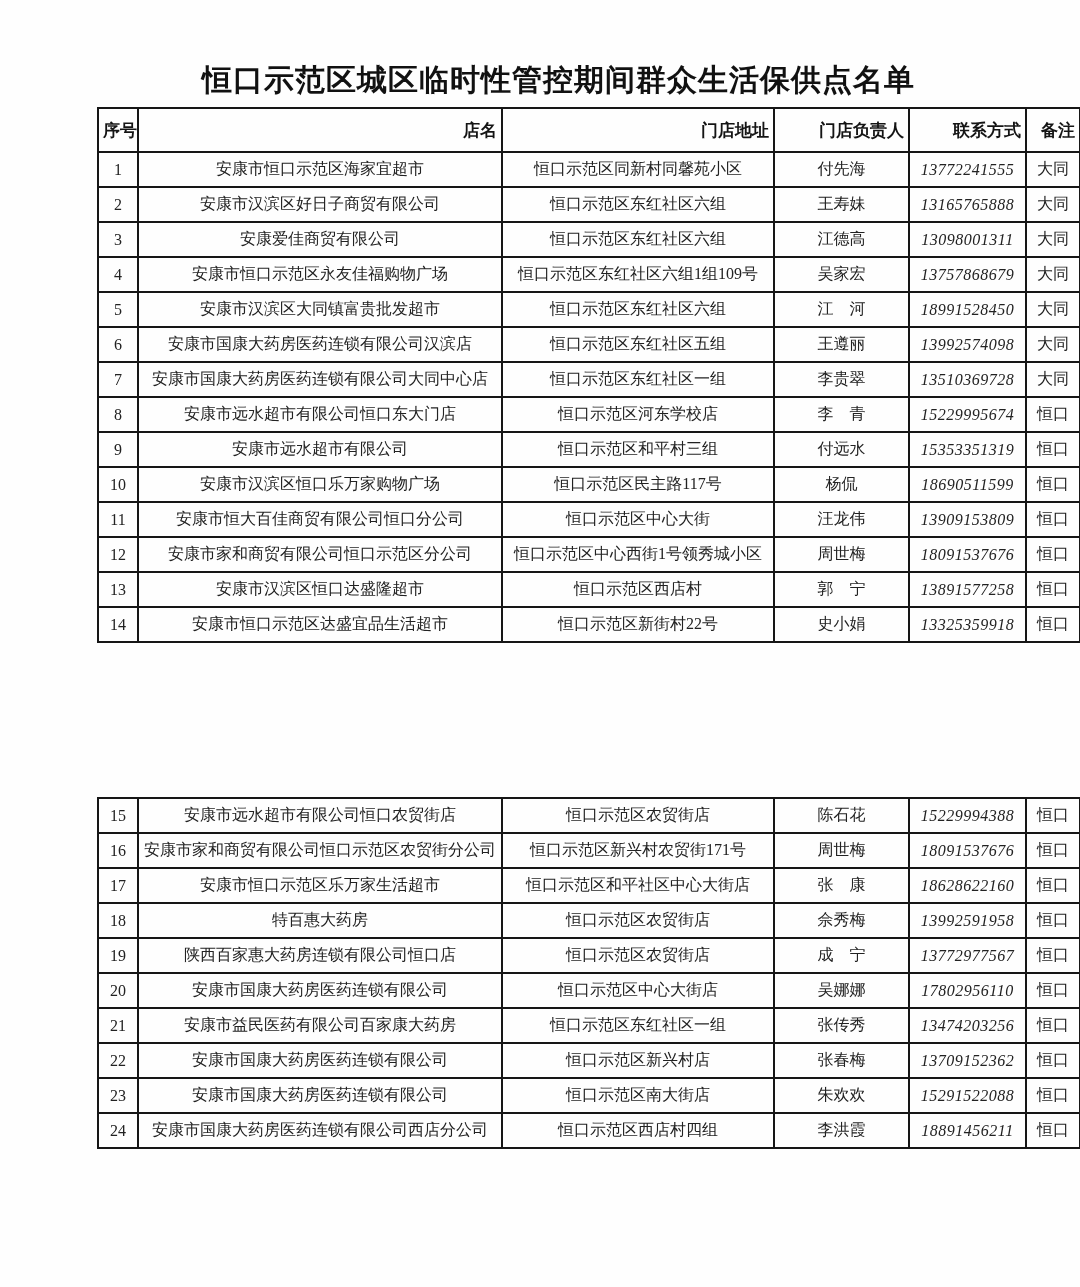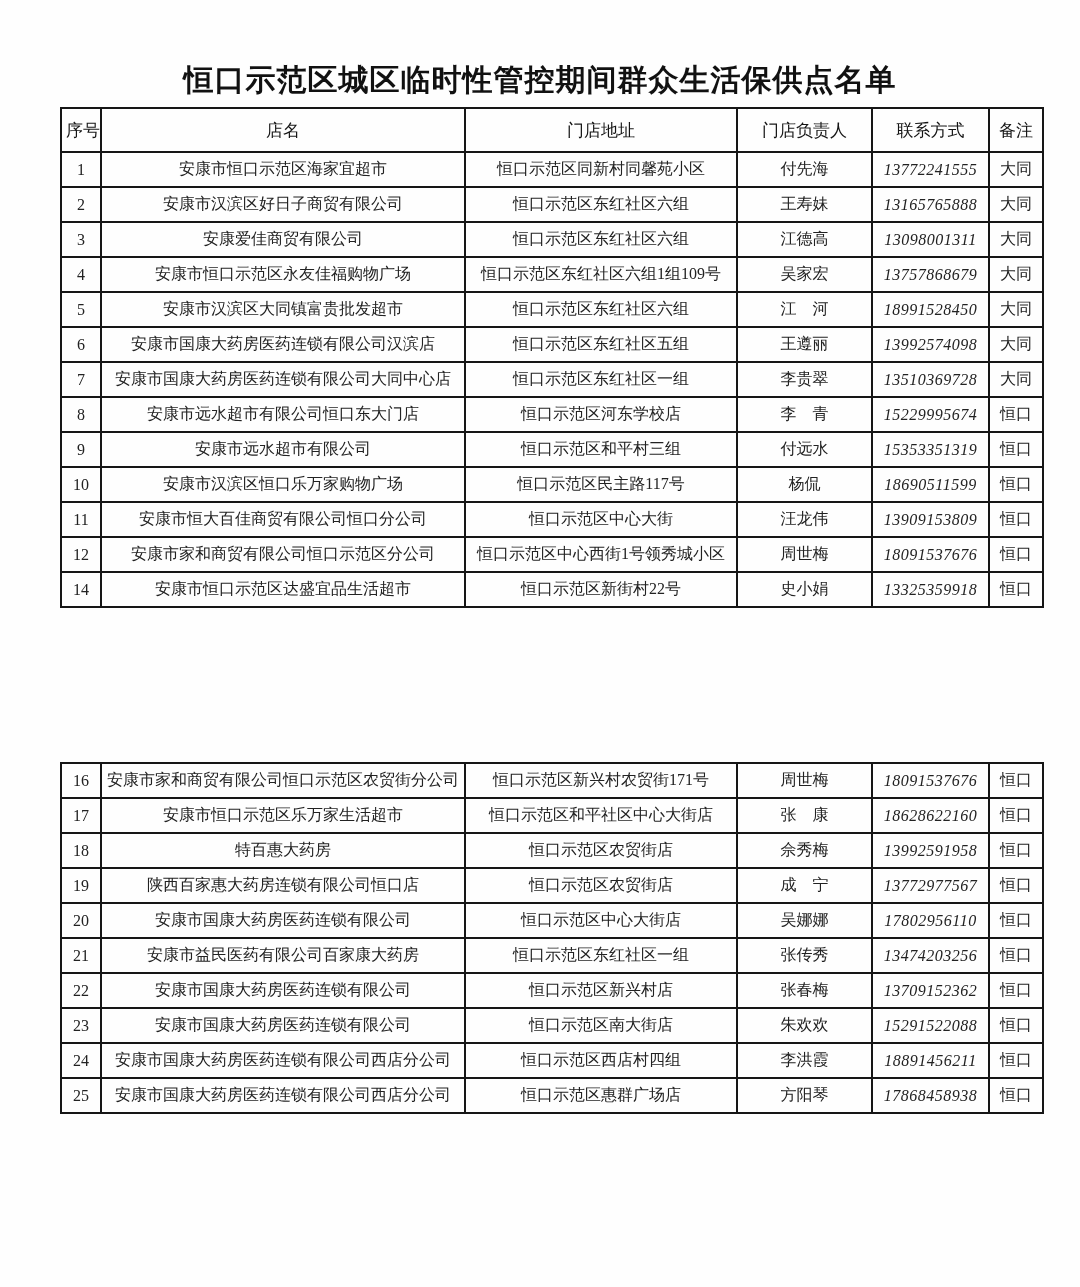--- a/index.html
+++ b/index.html
@@ -9,20 +9,21 @@
     background: #fefefe;
     color: #1b1b1b;
     font-family: "Liberation Serif", "DejaVu Serif", serif;
     overflow: hidden;
   }
   .page {
     box-sizing: border-box;
     width: 1080px;
     height: 1287px;
     padding-top: 62px;
+    padding-left: 37px;
   }
   .doc-title {
     margin: 0 0 9px 0;
     text-align: center;
     font-family: "Liberation Sans", "DejaVu Sans", sans-serif;
     font-weight: bold;
     font-size: 30px;
     line-height: 36px;
     letter-spacing: 1px;
     color: #111;
@@ -37,24 +38,25 @@
   table.supply-table td {
     border: 2px solid #161616;
     text-align: center;
     vertical-align: middle;
     padding: 0 4px;
     overflow: hidden;
     white-space: nowrap;
   }
   table.supply-table th {
     font-family: "Liberation Sans", "DejaVu Sans", sans-serif;
-    font-weight: normal;
+    font-weight: bold;
     font-size: 17px;
     height: 42px;
     color: #141414;
+    text-align: right;
   }
   table.supply-table td {
     font-size: 16px;
     height: 33px;
     color: #222;
   }
   td.cell-index, td.cell-phone { font-family: "Liberation Serif", "DejaVu Serif", serif; }
   td.cell-phone { letter-spacing: 0.5px; font-style: italic; }
   .col-no     { width: 40px;  }
   .col-name   { width: 364px; }
@@ -183,20 +185,28 @@
         </tr>
         <tr>
           <td class="cell-index">12</td>
           <td class="cell-store-name">安康市家和商贸有限公司恒口示范区分公司</td>
           <td class="cell-address">恒口示范区中心西街1号领秀城小区</td>
           <td class="cell-manager">周世梅</td>
           <td class="cell-phone">18091537676</td>
           <td class="cell-note">恒口</td>
         </tr>
         <tr>
+          <td class="cell-index">13</td>
+          <td class="cell-store-name">安康市汉滨区恒口达盛隆超市</td>
+          <td class="cell-address">恒口示范区西店村</td>
+          <td class="cell-manager">郭　宁</td>
+          <td class="cell-phone">13891577258</td>
+          <td class="cell-note">恒口</td>
+        </tr>
+        <tr>
           <td class="cell-index">14</td>
           <td class="cell-store-name">安康市恒口示范区达盛宜品生活超市</td>
           <td class="cell-address">恒口示范区新街村22号</td>
           <td class="cell-manager">史小娟</td>
           <td class="cell-phone">13325359918</td>
           <td class="cell-note">恒口</td>
         </tr>
       </tbody>
   </table>
 
@@ -206,20 +216,28 @@
     <colgroup>
       <col class="col-no">
         <col class="col-name">
         <col class="col-addr">
       <col class="col-mgr">
         <col class="col-phone">
         <col class="col-note">
     </colgroup>
     <tbody id="tbody-section-1">
         <tr>
+          <td class="cell-index">15</td>
+          <td class="cell-store-name">安康市远水超市有限公司恒口农贸街店</td>
+          <td class="cell-address">恒口示范区农贸街店</td>
+          <td class="cell-manager">陈石花</td>
+          <td class="cell-phone">15229994388</td>
+          <td class="cell-note">恒口</td>
+        </tr>
+        <tr>
           <td class="cell-index">16</td>
           <td class="cell-store-name">安康市家和商贸有限公司恒口示范区农贸街分公司</td>
           <td class="cell-address">恒口示范区新兴村农贸街171号</td>
           <td class="cell-manager">周世梅</td>
           <td class="cell-phone">18091537676</td>
           <td class="cell-note">恒口</td>
         </tr>
         <tr>
           <td class="cell-index">17</td>
           <td class="cell-store-name">安康市恒口示范区乐万家生活超市</td>
@@ -277,24 +295,16 @@
           <td class="cell-note">恒口</td>
         </tr>
         <tr>
           <td class="cell-index">24</td>
           <td class="cell-store-name">安康市国康大药房医药连锁有限公司西店分公司</td>
           <td class="cell-address">恒口示范区西店村四组</td>
           <td class="cell-manager">李洪霞</td>
           <td class="cell-phone">18891456211</td>
           <td class="cell-note">恒口</td>
         </tr>
-        <tr>
-          <td class="cell-index">25</td>
-          <td class="cell-store-name">安康市国康大药房医药连锁有限公司西店分公司</td>
-          <td class="cell-address">恒口示范区惠群广场店</td>
-          <td class="cell-manager">方阳琴</td>
-          <td class="cell-phone">17868458938</td>
-          <td class="cell-note">恒口</td>
-        </tr>
       </tbody>
   </table>
 
 </div>
 
 </body></html>

